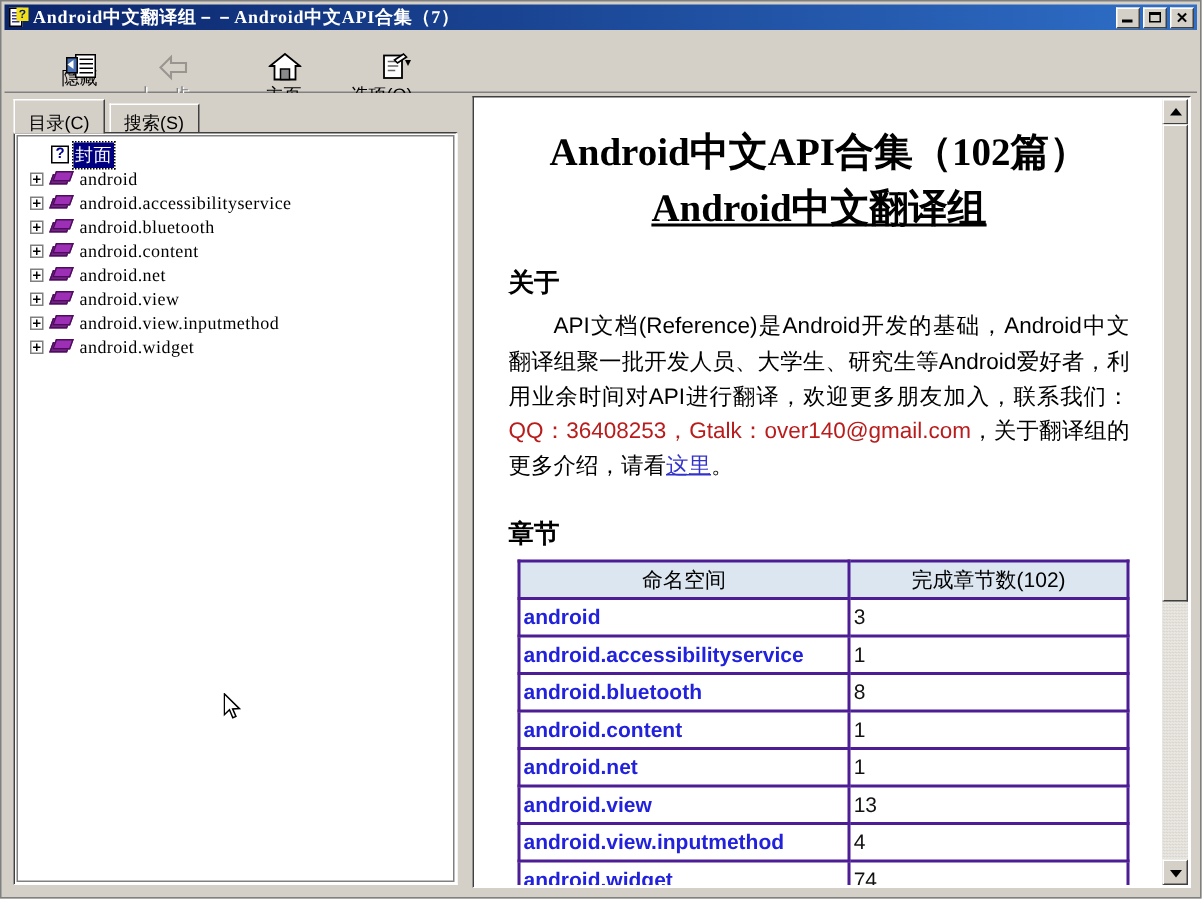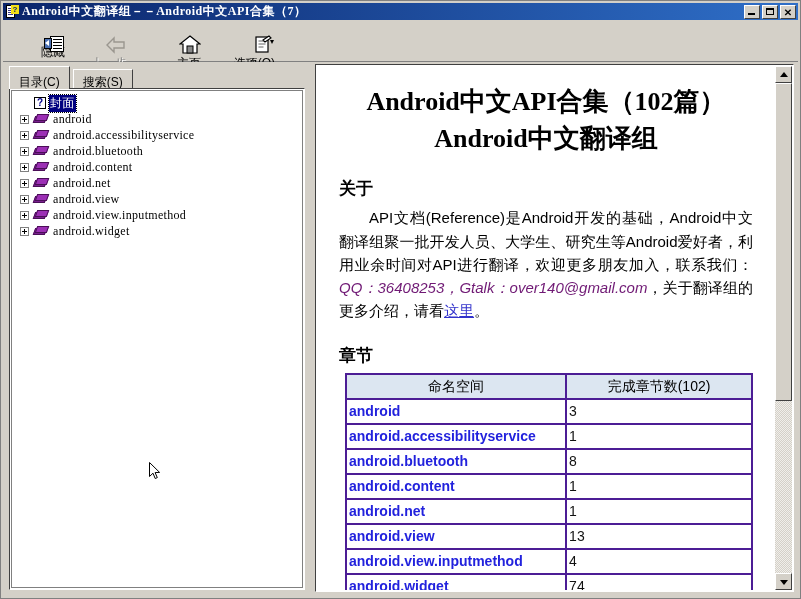--- a/index.html
+++ b/index.html
@@ -129,31 +129,31 @@
     border-top:1px solid #404040;border-left:1px solid #404040;
     border-right:1px solid #fff;border-bottom:1px solid #fff;
     box-sizing:border-box;overflow:hidden;
   }
   .doc-scroll{position:absolute;left:1px;top:1px;right:18px;bottom:1px;background:#fff;overflow:hidden;}
   .doc{padding:14px 22px 0 22px;color:#000;}
   .doc h1{
     font:bold 26px/1.35 "Liberation Serif","DejaVu Serif",serif;
     text-align:center;margin:4px 0 2px 0;font-weight:bold;
   }
-  .doc h1.l2{margin-top:0;}
+  .doc h1.l2{margin-top:0;text-decoration:underline;}
   .doc h2{
     font:bold 17px/1.3 "Liberation Sans","DejaVu Sans",sans-serif;
     margin:22px 0 6px 0;
   }
   .doc p{
     font:15px/1.55 "Liberation Sans","DejaVu Sans",sans-serif;
     margin:0;text-align:justify;
   }
   .indent{display:inline-block;width:30px;}
-  .red{color:#701a75;font-style:italic;}
+  .red{color:#b91c1c;}
   .blue-link{color:#3333cc;text-decoration:underline;}
   table.chap{
     border-collapse:collapse;width:408px;margin-top:4px;margin-left:6px;
     font:14px/1.2 "Liberation Sans","DejaVu Sans",sans-serif;
   }
   table.chap th,table.chap td{
     border:2px solid #4c1d95;height:21px;padding:1px 2px;
   }
   table.chap th{background:#dce6f1;font-weight:normal;font-size:14px;}
   table.chap td.ns{color:#2222dd;font-weight:bold;width:216px;}

